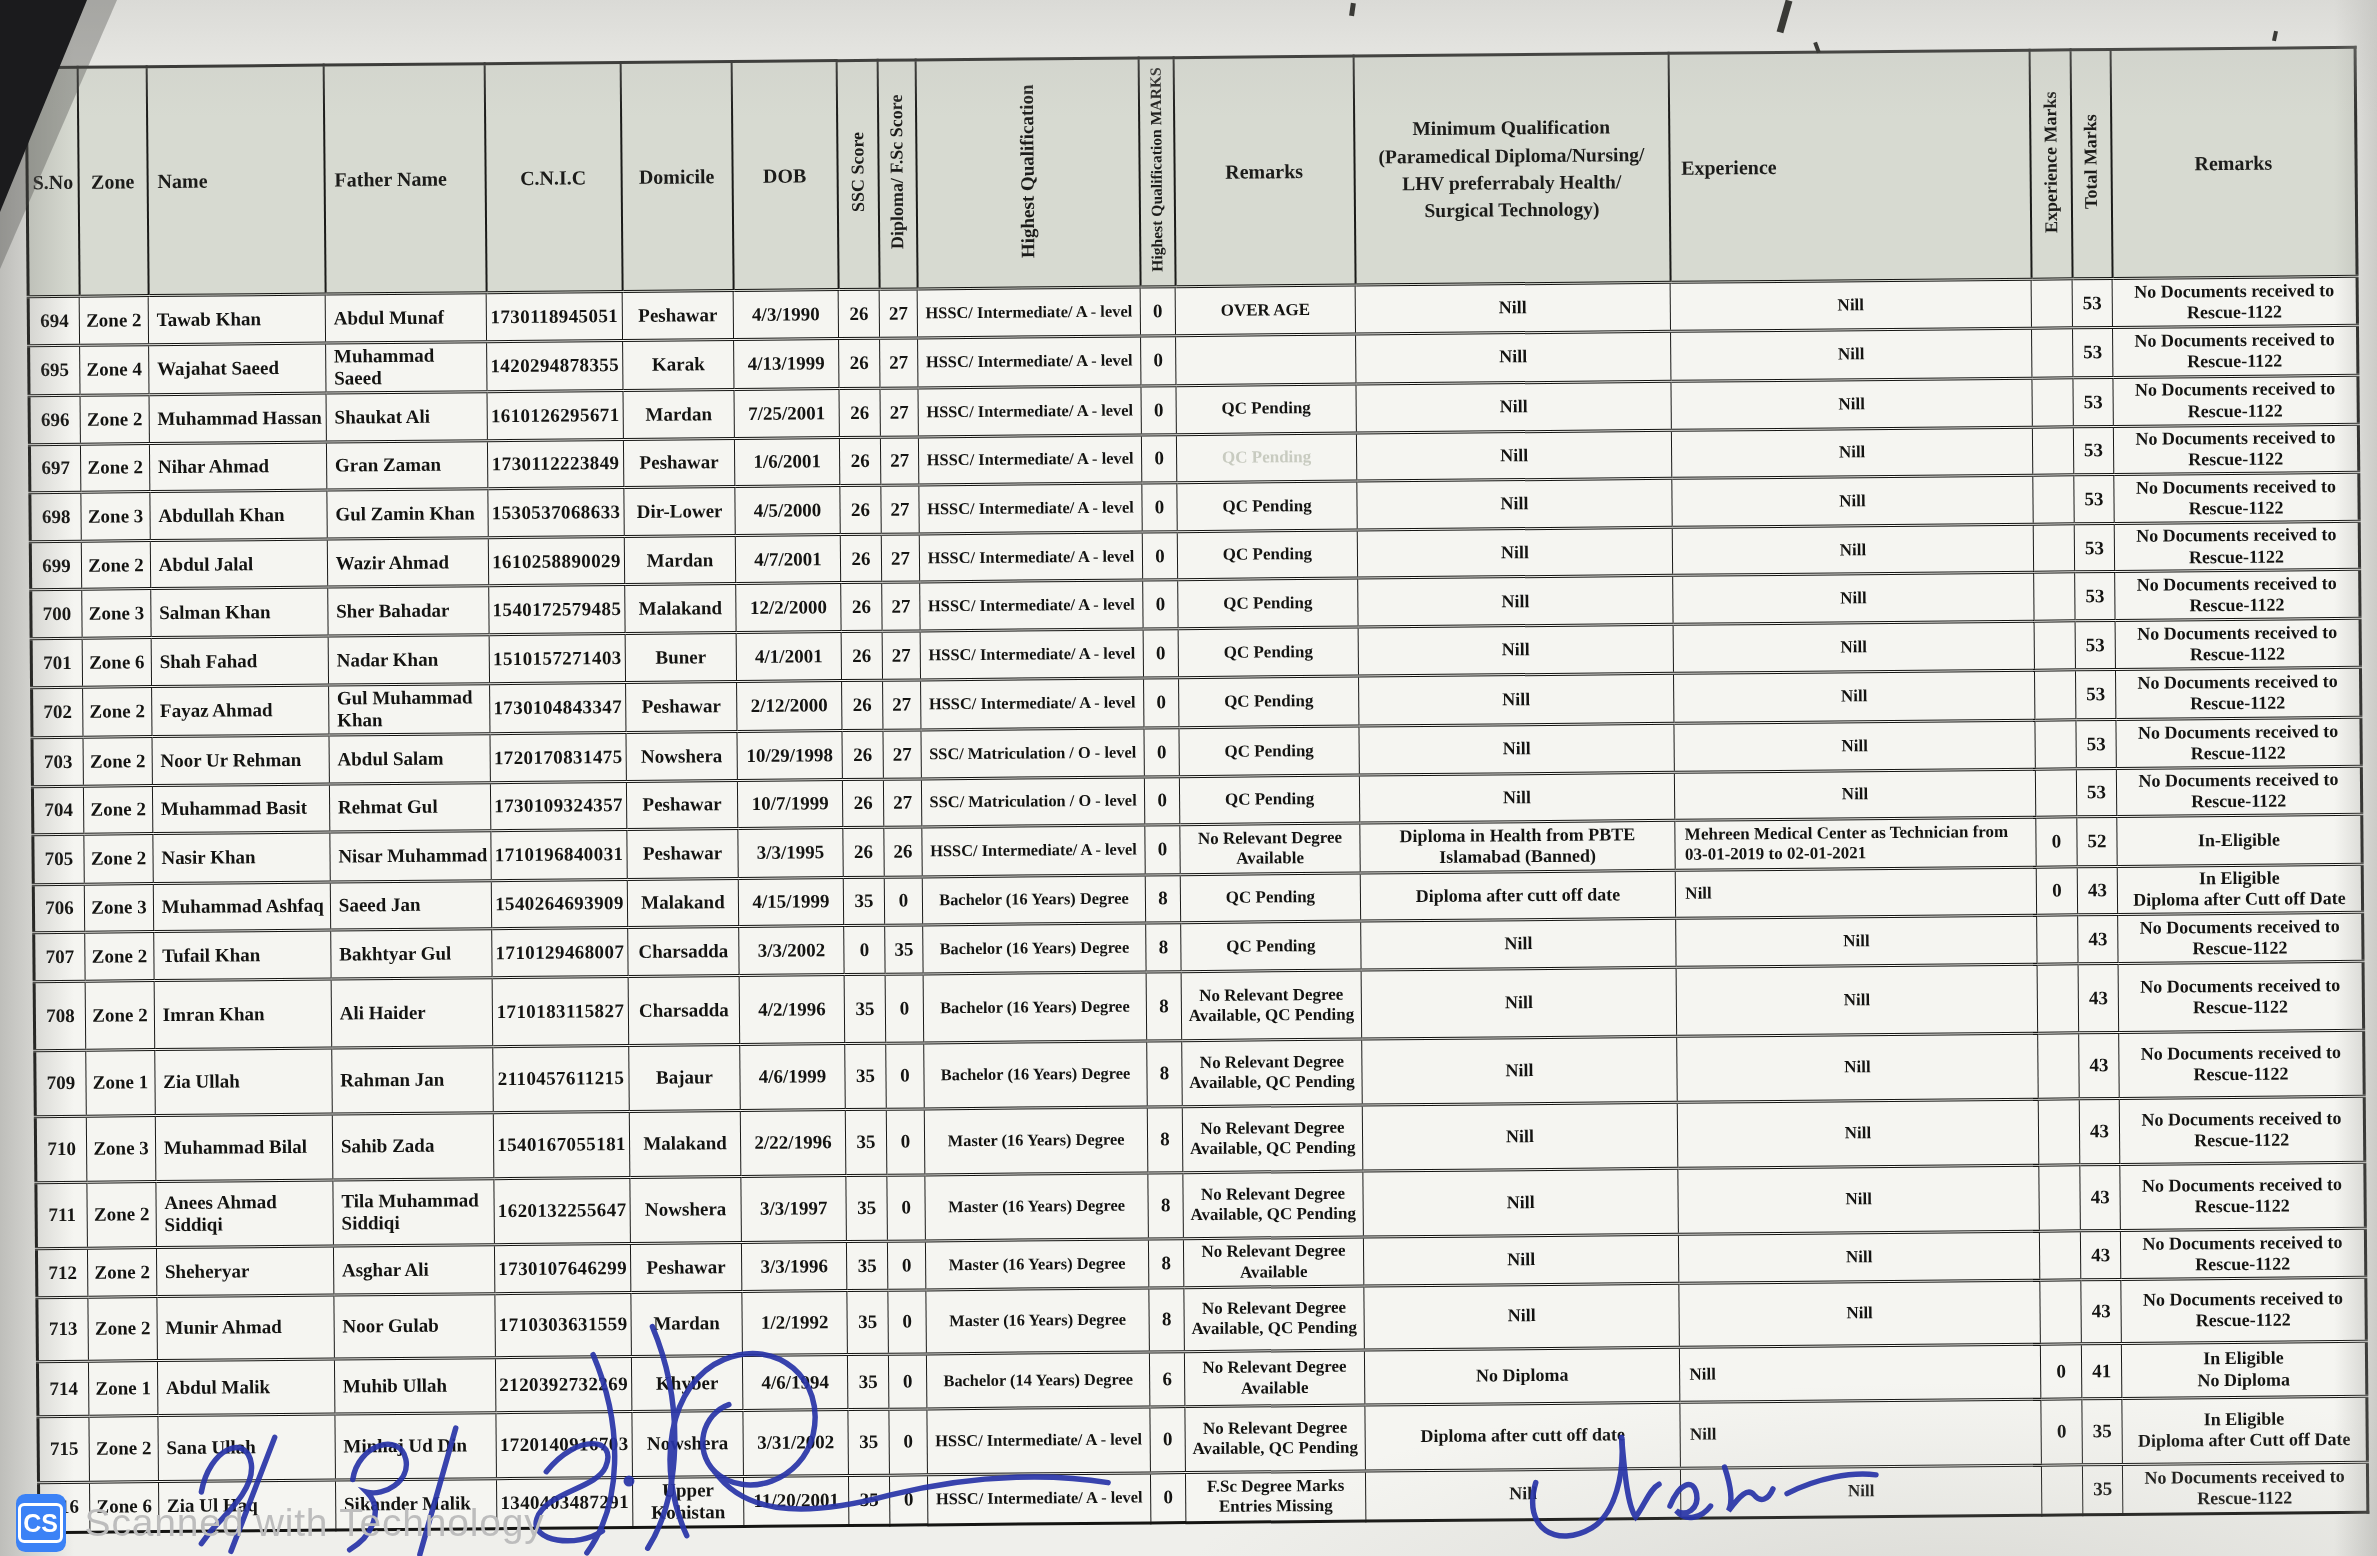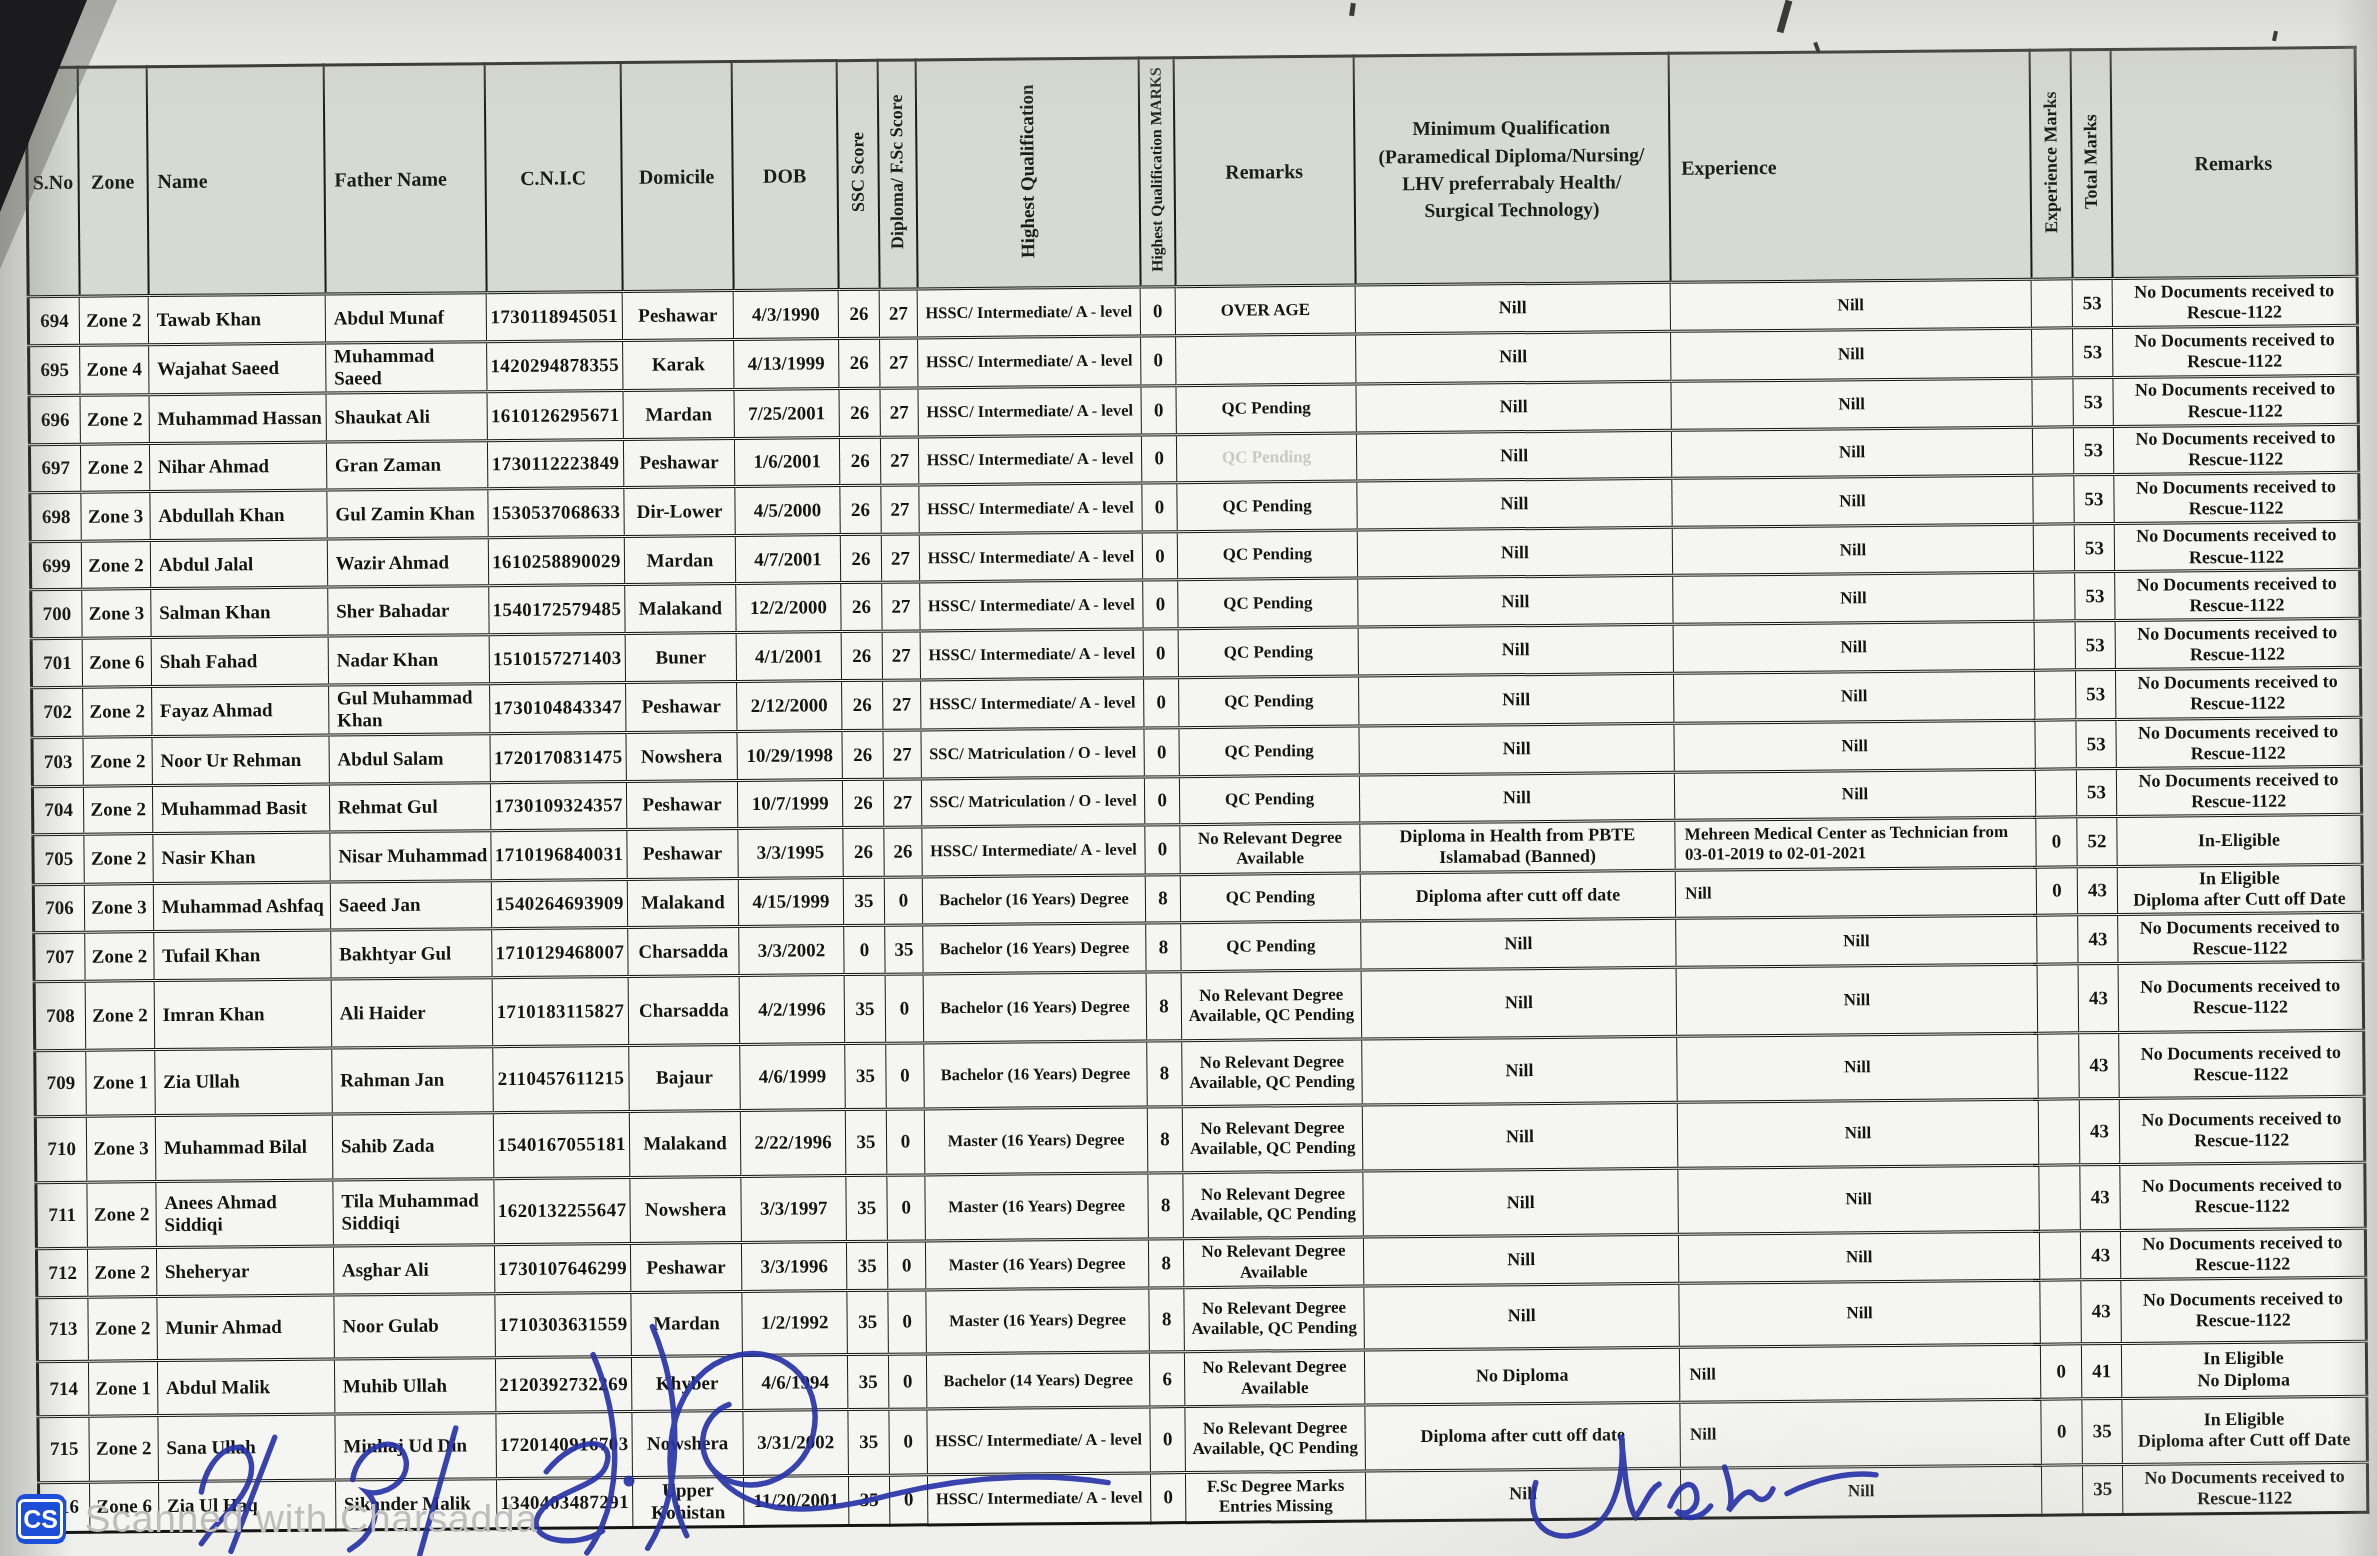--- a/index.html
+++ b/index.html
@@ -35,21 +35,21 @@
   td[data-field="hq"]{font-size:16.4px;white-space:nowrap;overflow:hidden;}
   td[data-field="rem"]{font-size:17px;line-height:1.2;}
   td[data-field="minq"]{font-size:18px;line-height:1.2;}
   td[data-field="exp"]{font-size:17px;line-height:1.18;}
   td[data-field="rem2"]{font-size:18px;line-height:1.18;white-space:pre-line;}
   td[data-field="cnic"]{letter-spacing:0.4px;}
   td.faint{color:#c8cbc0;}
   td.left{text-align:left;padding-left:9.4px;}
   .ink{position:absolute;left:0;top:0;z-index:9;pointer-events:none;}
   .wm{position:absolute;left:15.6px;top:1494px;display:flex;align-items:center;gap:19px;z-index:10;}
-  .wm-badge{width:50px;height:50px;background:#1d4ed8;border-radius:9.4px;display:flex;
+  .wm-badge{width:50px;height:58px;background:#3b82f6;border-radius:9.4px;display:flex;
             align-items:center;justify-content:center;}
   .wm-badge-inner{width:39px;height:34px;border:3.1px solid #ffffff;border-radius:6.2px;display:flex;
             align-items:center;justify-content:center;color:#fff;
             font-family:"Liberation Sans",sans-serif;font-weight:bold;font-size:25px;}
   .wm-text{color:#bdbdbd;font-family:"Liberation Sans",sans-serif;font-size:39px;letter-spacing:0.8px;}
 </style>
 </head>
 <body>
 
 <div id="page">
@@ -565,16 +565,16 @@
       <path d="M2140,1930 C2152,1900 2170,1894 2174,1914 C2178,1934 2160,1944 2148,1936 C2160,1950 2180,1946 2192,1930"></path>
       <path d="M2210,1880 C2220,1910 2220,1926 2215,1936 C2230,1916 2240,1906 2248,1916 C2256,1926 2266,1922 2272,1908"></path>
       <path d="M2290,1914 C2330,1894 2372,1886 2404,1890"></path>
     </g>
   </svg>
 
   <div class="wm">
     <div class="wm-badge">
       <div class="wm-badge-inner">CS</div>
     </div>
-    <div class="wm-text">Scanned with Charsadda</div>
+    <div class="wm-text">Scanned with Technology</div>
   </div>
 </div>
 
 
 </body></html>

